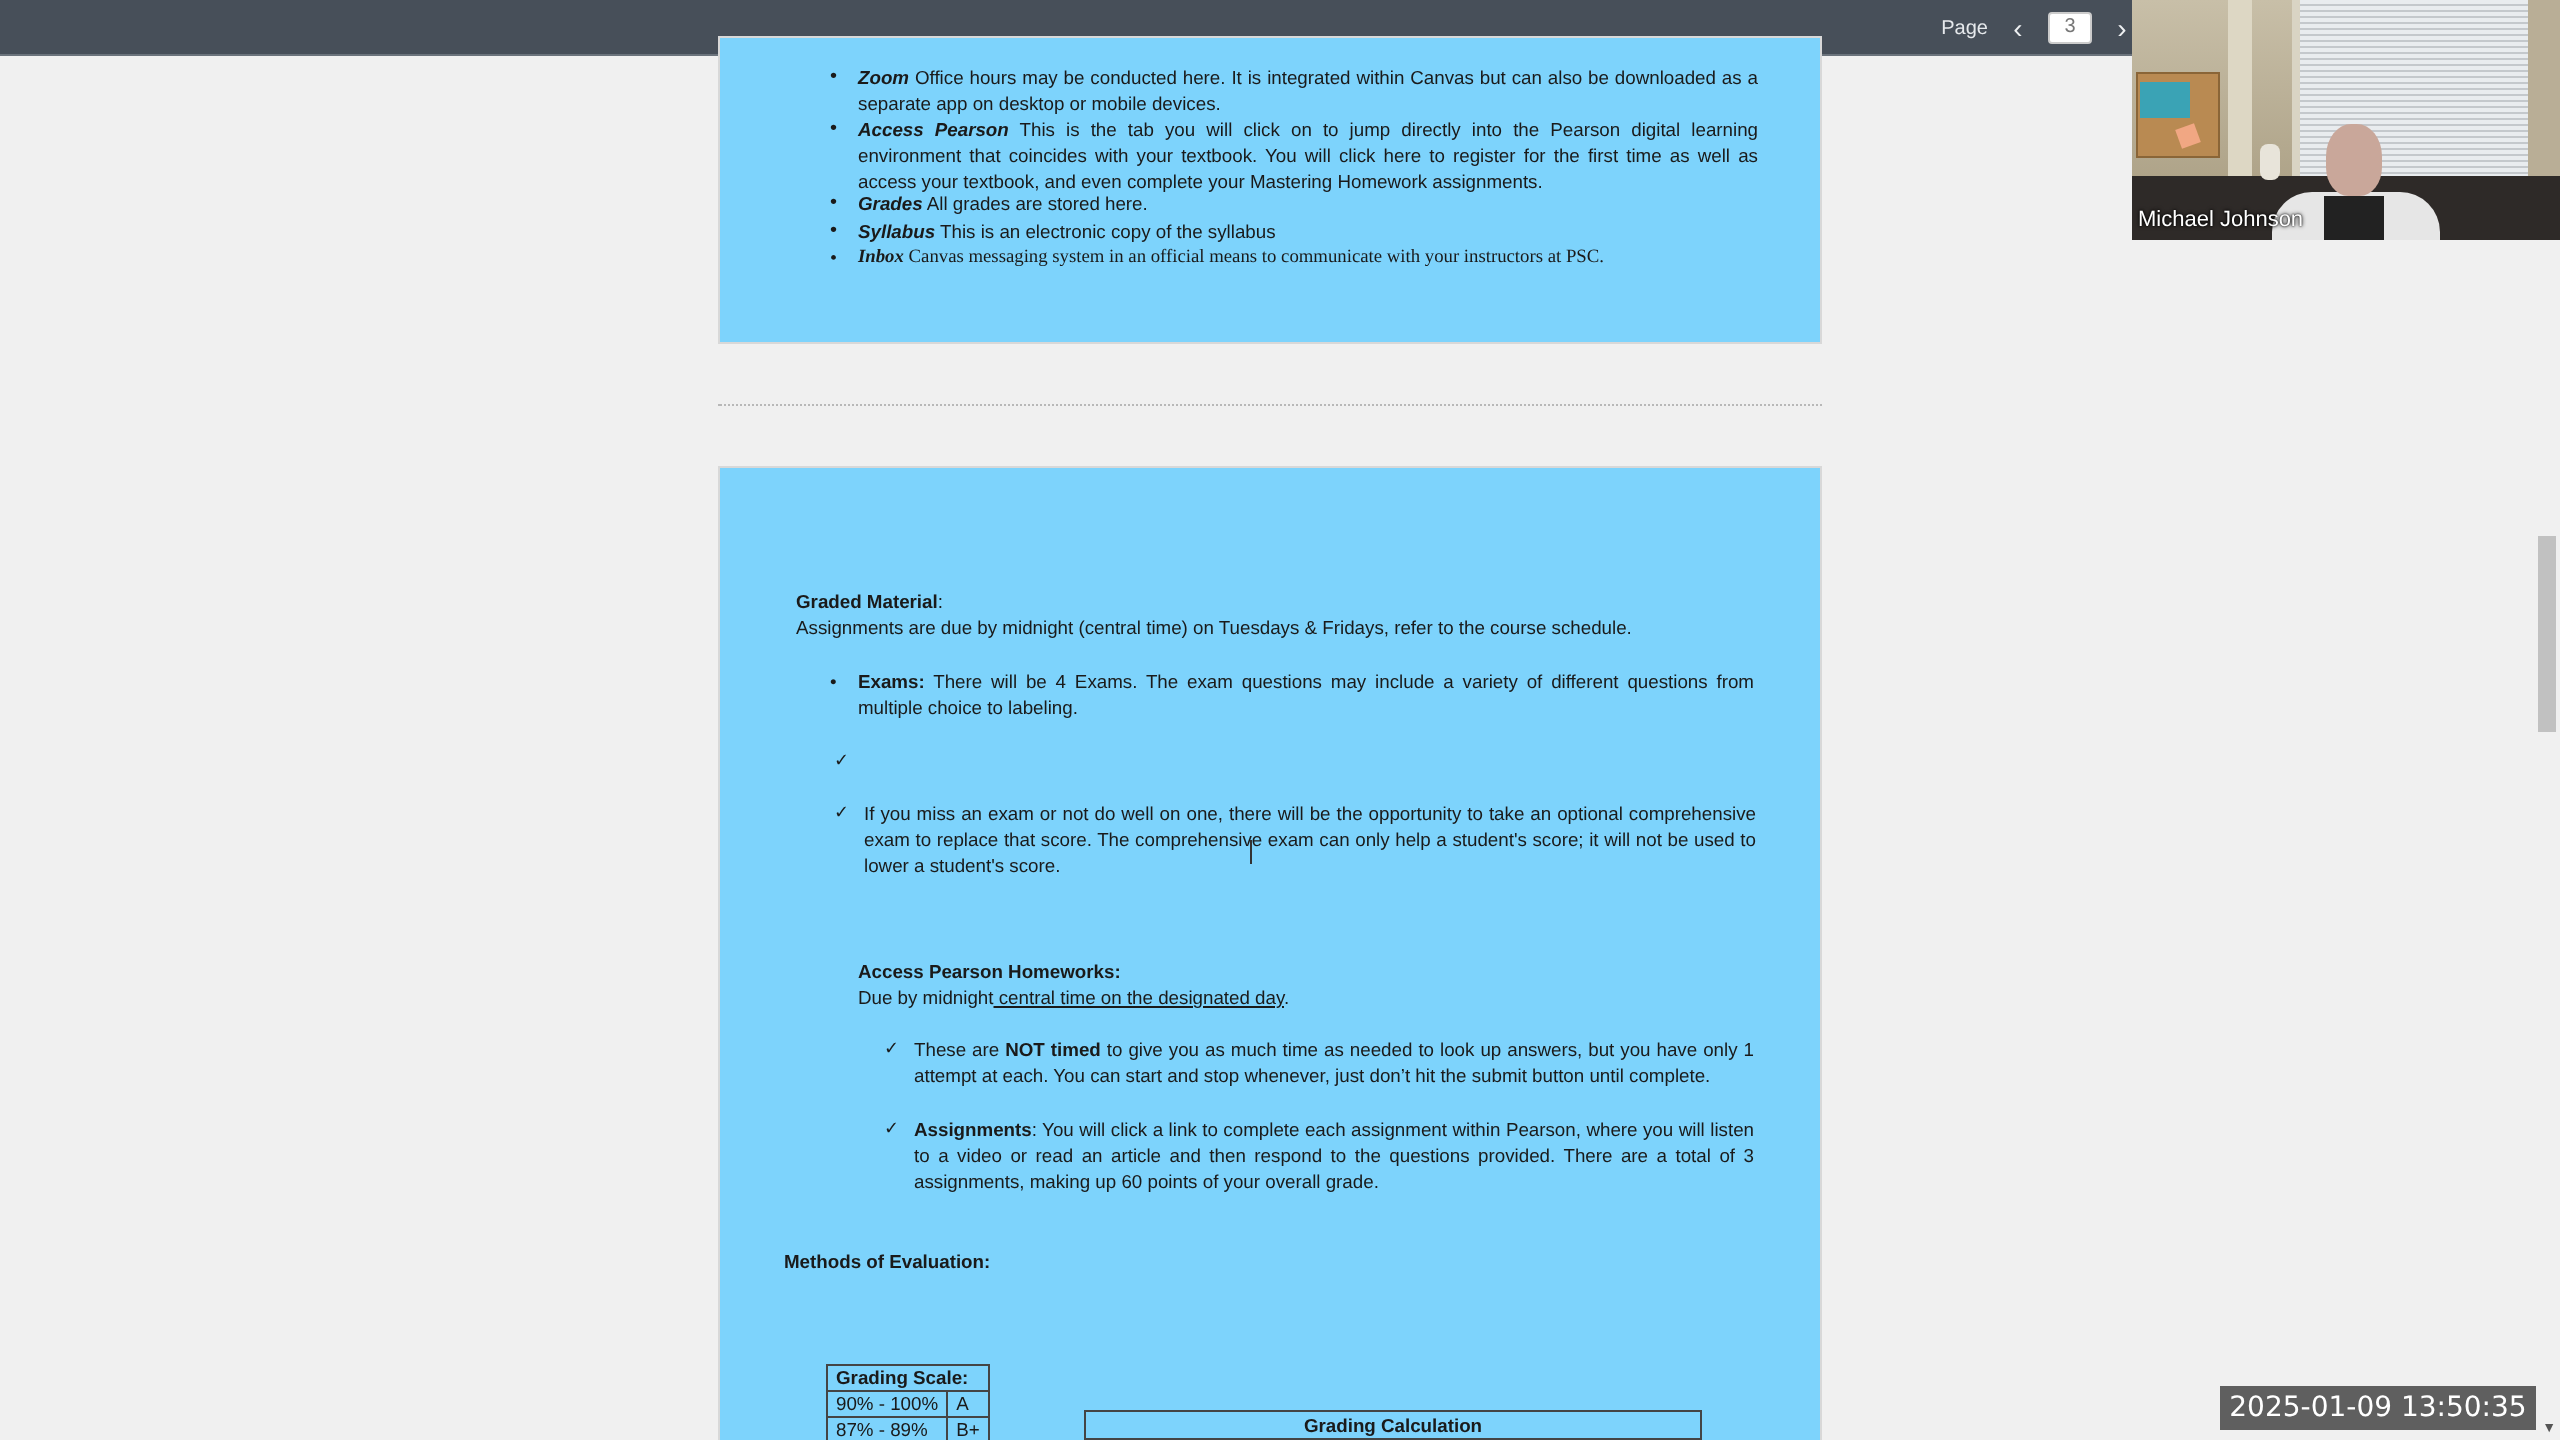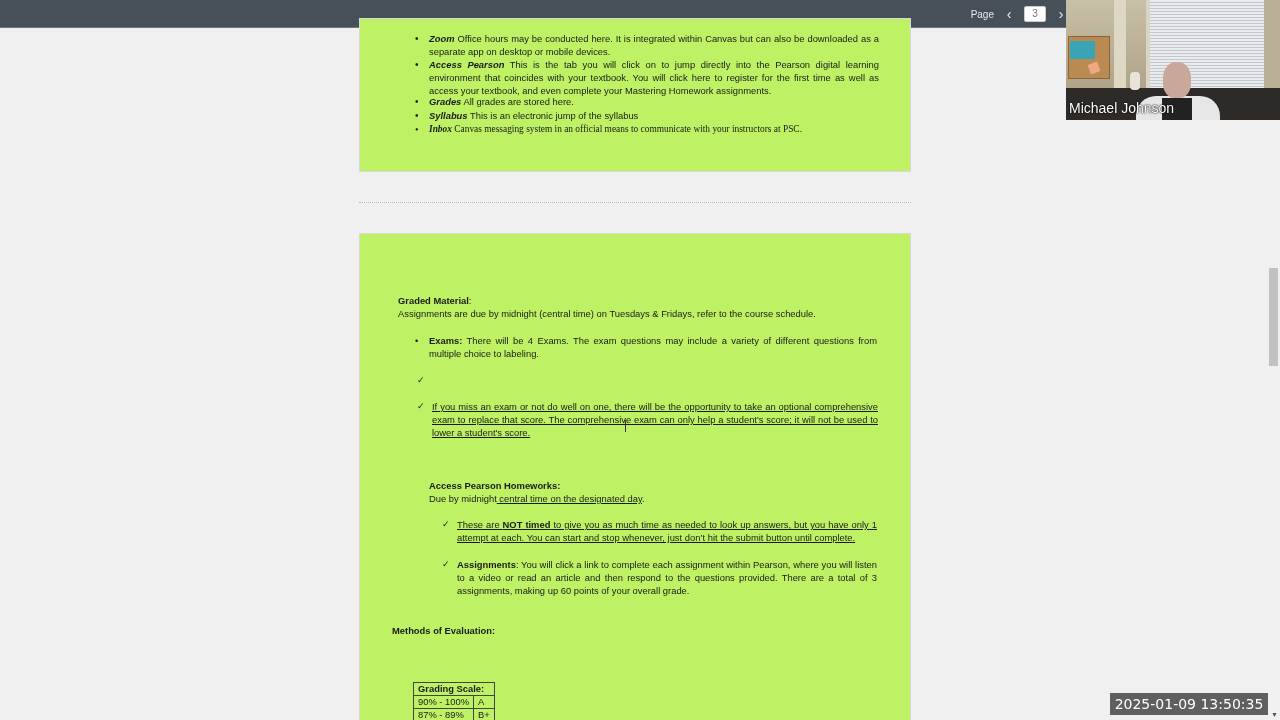--- a/index.html
+++ b/index.html
@@ -2,21 +2,21 @@
 <html><head>
 <meta charset="utf-8">
 <style>
   * { box-sizing: border-box; margin: 0; padding: 0; }
   html, body { width: 1280px; height: 720px; overflow: hidden; background: #f0f0f0; font-family: "Liberation Sans", sans-serif; }
   .topbar { position: absolute; left: 0; top: 0; width: 1280px; height: 28px; background: #474f59; border-bottom: 1px solid #6b737c; }
   .pager { position: absolute; right: 212px; top: 5px; height: 18px; display: flex; align-items: center; gap: 8px; color: #e6e9ec; font-size: 10px; }
   .pager .nav { color: #eef0f2; font-size: 14px; cursor: pointer; width: 14px; text-align: center; line-height: 16px; }
   .pager .page-input { width: 22px; height: 16px; background: #fff; border: 1px solid #ccc; border-radius: 2px; color: #777; font-size: 10px; text-align: center; line-height: 14px; }
   .viewer { position: absolute; left: 0; top: 28px; width: 1280px; height: 692px; background: #f0f0f0; }
-  .page { position: absolute; left: 359px; width: 552px; background: #bef264; border: 1px solid #d8d8d8; }
+  .page { position: absolute; left: 359px; width: 552px; background: #7dd3fc; border: 1px solid #d8d8d8; }
   .page1 { top: -10px; height: 154px; }
   .page2 { top: 205px; height: 500px; }
   .sep { position: absolute; left: 359px; top: 174px; width: 552px; border-top: 1px dotted #b8b8b8; }
   .doc { font-family: "Liberation Sans", sans-serif; font-size: 9.4px; color: #1a1a1a; line-height: 13.2px; }
   .abs { position: absolute; }
   .bullet-list .li { position: absolute; left: 69px; width: 450px; text-align: justify; }
   .bullet-list .li::before { content: "•"; position: absolute; left: -14px; top: 0; font-size: 10px; }
   .bi { font-weight: bold; font-style: italic; }
   b { font-weight: bold; margin-top: 27px; }
   u { text-decoration: underline; }
@@ -30,21 +30,21 @@
   .video .board { position: absolute; left: 2px; top: 36px; width: 42px; height: 43px; background: #b98a52; border: 1px solid #8a6537; }
   .video .board .p1 { position: absolute; left: 1px; top: 4px; width: 25px; height: 18px; background: #3aa3b5; }
   .video .board .p2 { position: absolute; left: 20px; top: 26px; width: 10px; height: 10px; background: #f1a783; transform: rotate(-20deg); }
   .video .window { position: absolute; left: 80px; top: 0; width: 118px; height: 102px; background: repeating-linear-gradient(180deg,#e9ecef 0 2px,#c4c8cc 2px 3px); border-left: 4px solid #d9d4c4; }
   .video .pillar { position: absolute; left: 48px; top: 0; width: 12px; height: 90px; background: #ddd7c4; }
   .video .desk { position: absolute; left: 0; top: 88px; width: 214px; height: 32px; background: #2e2a28; }
   .video .person-head { position: absolute; left: 97px; top: 62px; width: 28px; height: 36px; background: #c9a79a; border-radius: 45% 45% 40% 40%; }
   .video .person-body { position: absolute; left: 70px; top: 96px; width: 84px; height: 30px; background: #e6e6e6; border-radius: 20px 20px 0 0; }
   .video .person-shirt { position: absolute; left: 96px; top: 98px; width: 30px; height: 24px; background: #222; }
   .video .skeleton { position: absolute; left: 64px; top: 72px; width: 10px; height: 18px; background: #e8e4da; border-radius: 4px; }
-  .video .name { position: absolute; left: 3px; bottom: 4px; color: #fff; font-size: 14px; text-shadow: 0 0 2px #000, 0 0 1px #000; }
+  .video .name { position: absolute; left: 3px; bottom: 4px; color: #fff; font-size: 11px; text-shadow: 0 0 2px #000, 0 0 1px #000; }
   .timestamp { position: absolute; left: 1110px; top: 693px; width: 158px; height: 22px; background: #5f5f5f; color: #fff; font-family: "DejaVu Sans", sans-serif; font-size: 14px; line-height: 22px; text-align: center; }
   table.scale { position: absolute; left: 53px; top: 448px; border-collapse: collapse; font-size: 9.4px; }
   table.scale td { border: 1px solid #444; padding: 0 4px; height: 13px; line-height: 12px; }
   .calc { position: absolute; left: 182px; top: 471px; width: 309px; height: 15px; border: 1px solid #444; text-align: center; font-weight: bold; font-size: 9.4px; line-height: 13px; }
   .cursor-ibeam { position: absolute; left: 265px; top: 186px; width: 1px; height: 12px; background: #333; }
 </style>
 </head>
 <body>
 
 <div class="topbar">
@@ -56,48 +56,48 @@
   </div>
 </div>
 
 <div class="viewer">
 
   <div class="page page1 doc">
     <div class="bullet-list">
       <div class="li" style="top:13px;"><span class="bi">Zoom</span><span> Office hours may be conducted here. It is integrated within Canvas but can also be downloaded as a separate app on desktop or mobile devices.</span></div>
       <div class="li" style="top:39px;"><span class="bi">Access Pearson</span><span> This is the tab you will click on to jump directly into the Pearson digital learning environment that coincides with your textbook.  You will click here to register for the first time as well as access your textbook, and even complete your Mastering Homework assignments.</span></div>
       <div class="li" style="top:76px;"><span class="bi">Grades</span><span> All grades are stored here.</span></div>
-      <div class="li" style="top:90px;"><span class="bi">Syllabus</span><span> This is an electronic jump of the syllabus</span></div>
+      <div class="li" style="top:90px;"><span class="bi">Syllabus</span><span> This is an electronic copy of the syllabus</span></div>
       <div class="li" style="top:104px;font-family:Liberation Serif, serif;"><span class="bi">Inbox</span><span> Canvas messaging system in an official means to communicate with your instructors at PSC.</span></div>
     </div>
   </div>
 
   <div class="sep"></div>
 
   <div class="page page2 doc">
     <div class="abs" style="left:38px; top:60px;"><b>Graded Material</b><span>:</span></div>
     <div class="abs" style="left:38px; top:73px; width:480px;">Assignments are due by midnight (central time) on Tuesdays &amp; Fridays, refer to the course schedule.</div>
 
     <div class="abs justify" style="left:69px; top:100px; width:448px;">
       <span class="abs" style="left:-14px; top:0;">•</span>
       <b>Exams:</b><span> There will be 4 Exams.  The exam questions may include a variety of different questions from multiple choice to labeling.</span>
     </div>
 
     <span class="check" style="left:57px; top:140px;">✓</span>
 
     <span class="check" style="left:57px; top:166px;">✓</span>
-    <div class="abs justify" style="left:72px; top:166px; width:446px;text-decoration:underline;">If you miss an exam or not do well on one, there will be the opportunity to take an optional comprehensive exam to replace that score.  The comprehensive exam can only help a student's score; it will not be used to lower a student's score.</div>
+    <div class="abs justify" style="left:72px; top:166px; width:446px;">If you miss an exam or not do well on one, there will be the opportunity to take an optional comprehensive exam to replace that score.  The comprehensive exam can only help a student's score; it will not be used to lower a student's score.</div>
     <div class="cursor-ibeam"></div>
 
 
     <div class="abs" style="left:69px; top:245px;"><b>Access Pearson Homeworks:</b></div>
     <div class="abs" style="left:69px; top:258px;"><span>Due by midnight</span><u> central time on the designated day</u><span>.</span></div>
 
     <span class="check" style="left:82px; top:284px;">✓</span>
-    <div class="abs justify" style="left:97px; top:284px; width:420px;text-decoration:underline;"><span>These are </span><b>NOT timed</b><span> to give you as much time as needed to look up answers, but you have only 1 attempt at each.  You can start and stop whenever, just don’t hit the submit button until complete.</span></div>
+    <div class="abs justify" style="left:97px; top:284px; width:420px;"><span>These are </span><b>NOT timed</b><span> to give you as much time as needed to look up answers, but you have only 1 attempt at each.  You can start and stop whenever, just don’t hit the submit button until complete.</span></div>
 
     <span class="check" style="left:82px; top:324px;">✓</span>
     <div class="abs justify" style="left:97px; top:324px; width:420px;"><b>Assignments</b><span>:  You will click a link to complete each assignment within Pearson, where you will listen to a video or read an article and then respond to the questions provided. There are a total of 3 assignments, making up 60 points of your overall grade.</span></div>
 
     <div class="abs" style="left:32px; top:390px;"><b>Methods of Evaluation:</b></div>
 
     <table class="scale">
       <tbody>
           <tr>
             <td colspan="2" style="font-weight:bold;">Grading Scale:</td>
@@ -106,20 +106,21 @@
             <td>90% - 100%</td>
             <td>A</td>
           </tr>
       <tr>
             <td>87% - 89%</td>
             <td>B+</td>
           </tr>
     </tbody>
       </table>
 
+    <div class="calc">Grading Calculation</div>
   </div>
 
   <div class="scrollbar"></div>
   <span class="scroll-arrow">▼</span>
 </div>
 
 <div class="video">
   <div class="wall"></div>
   <div class="board">
       <div class="p1"></div>

